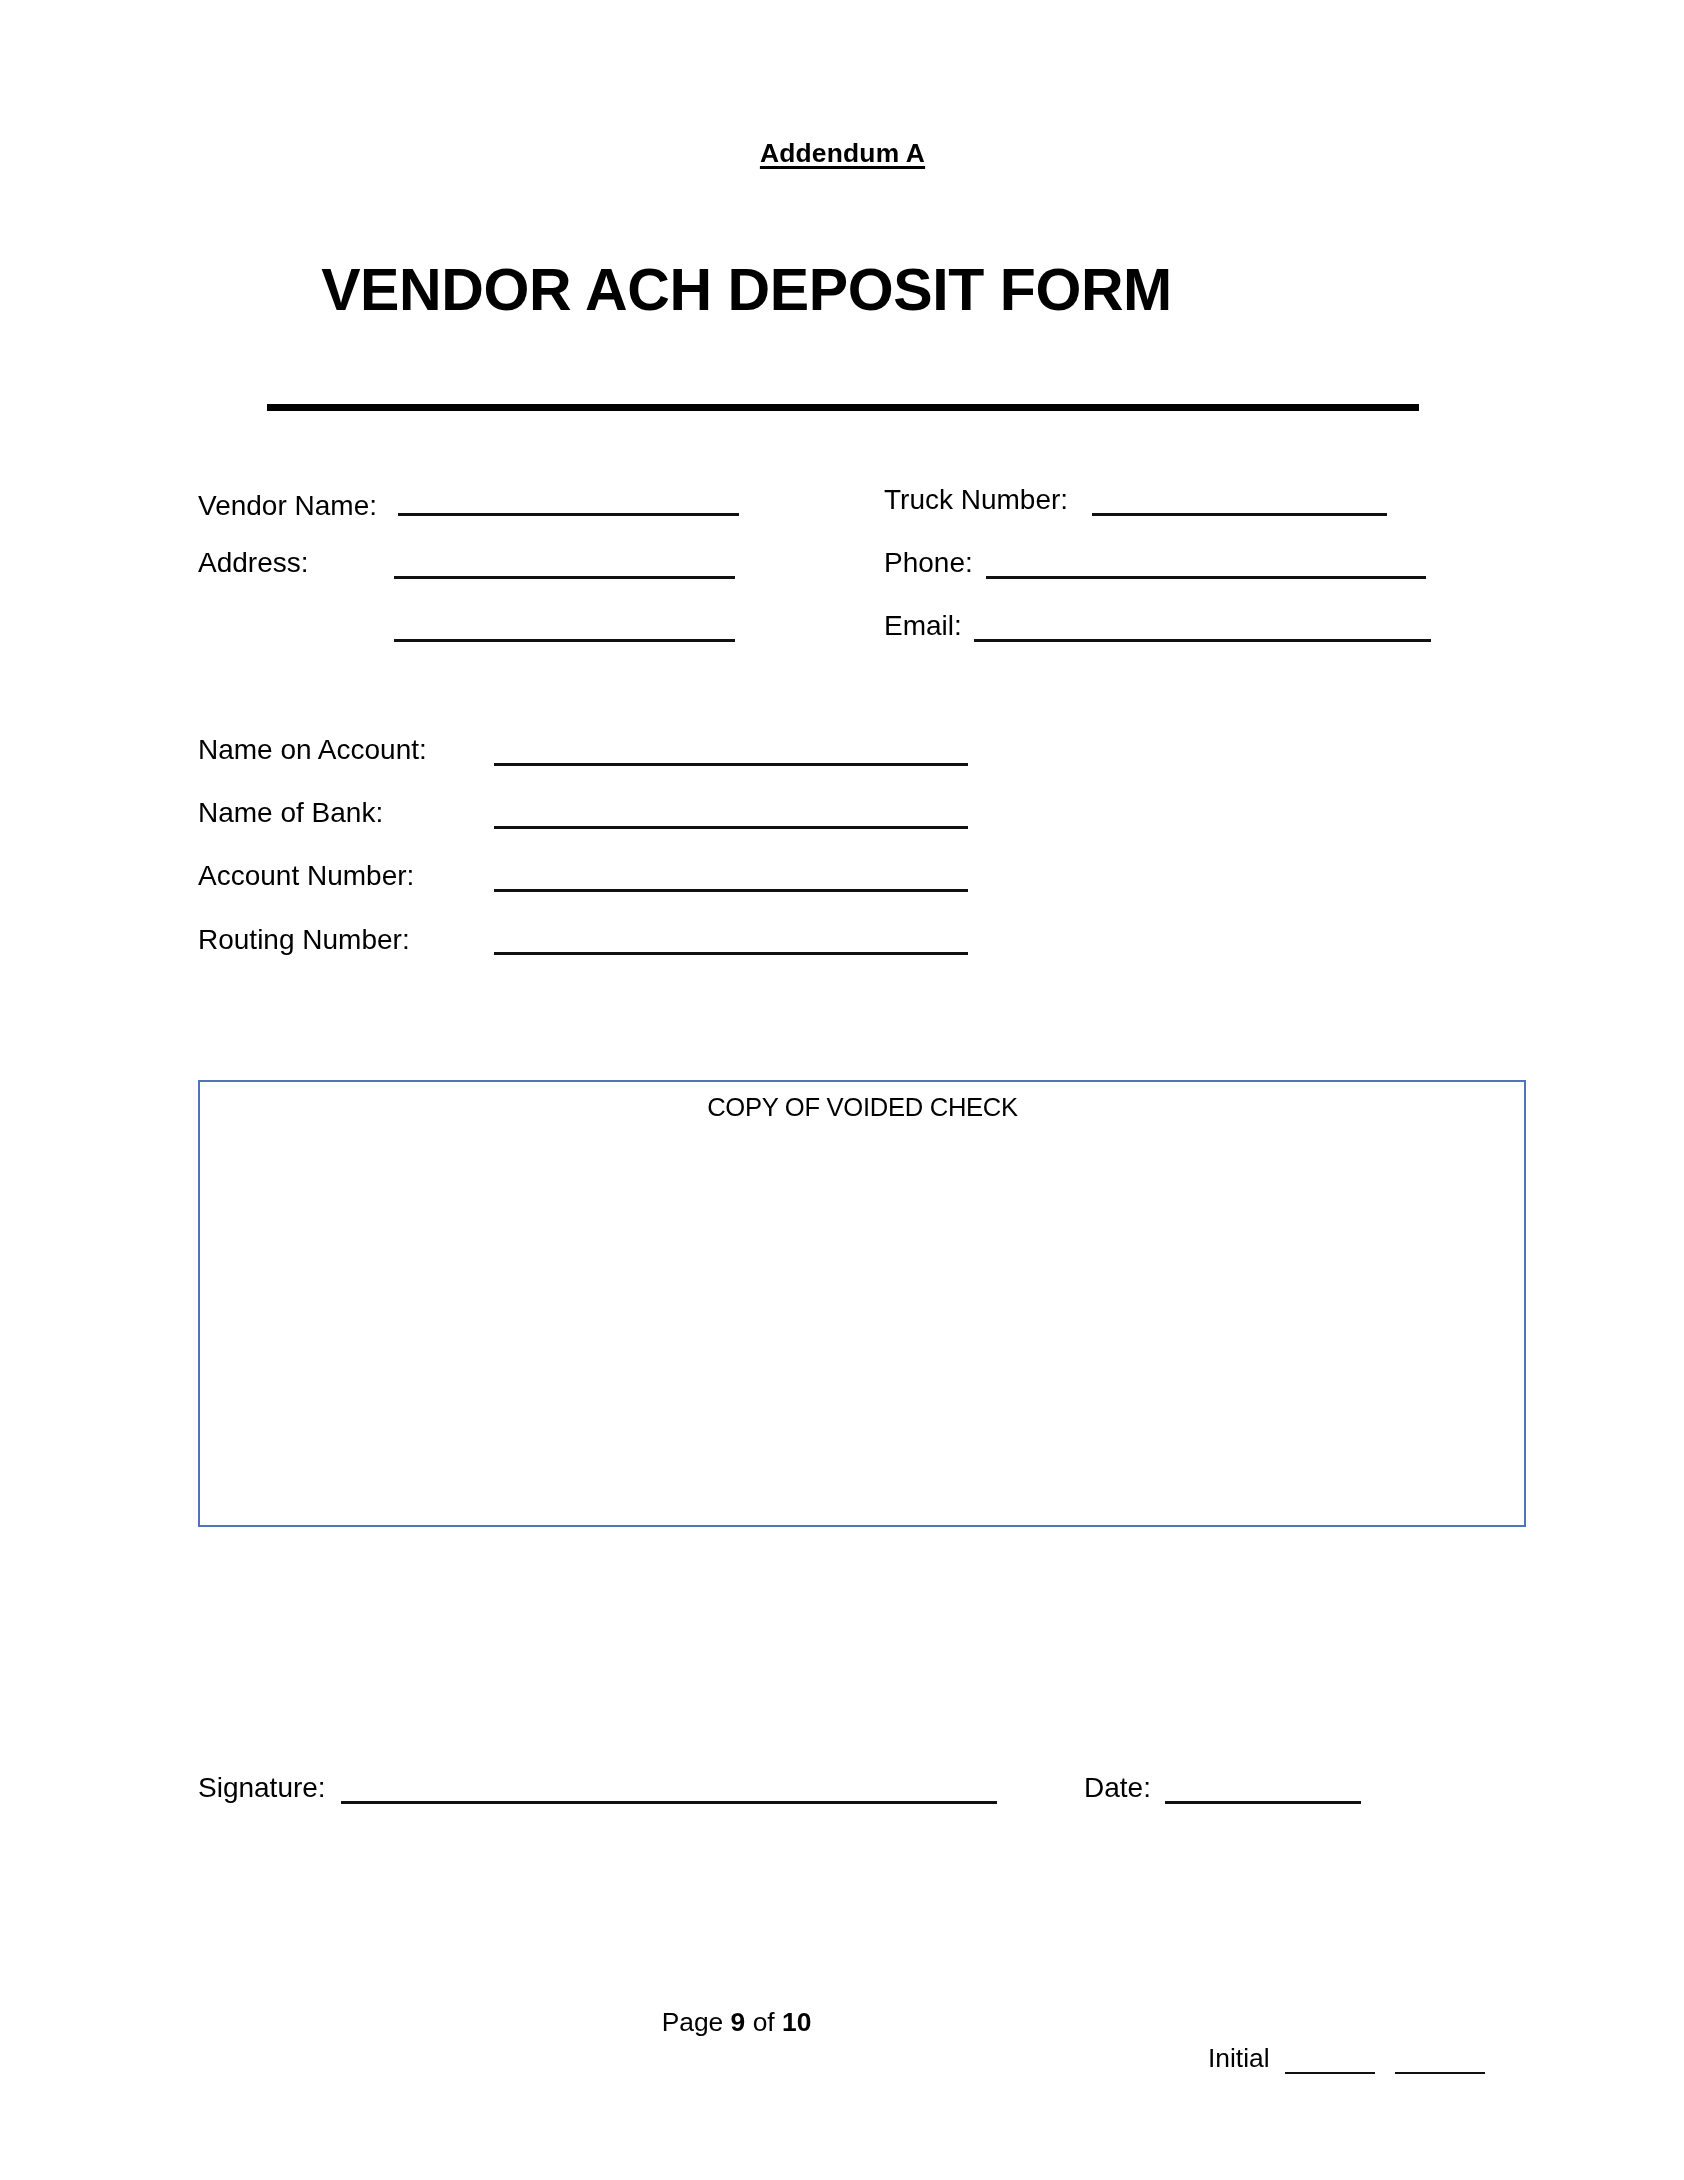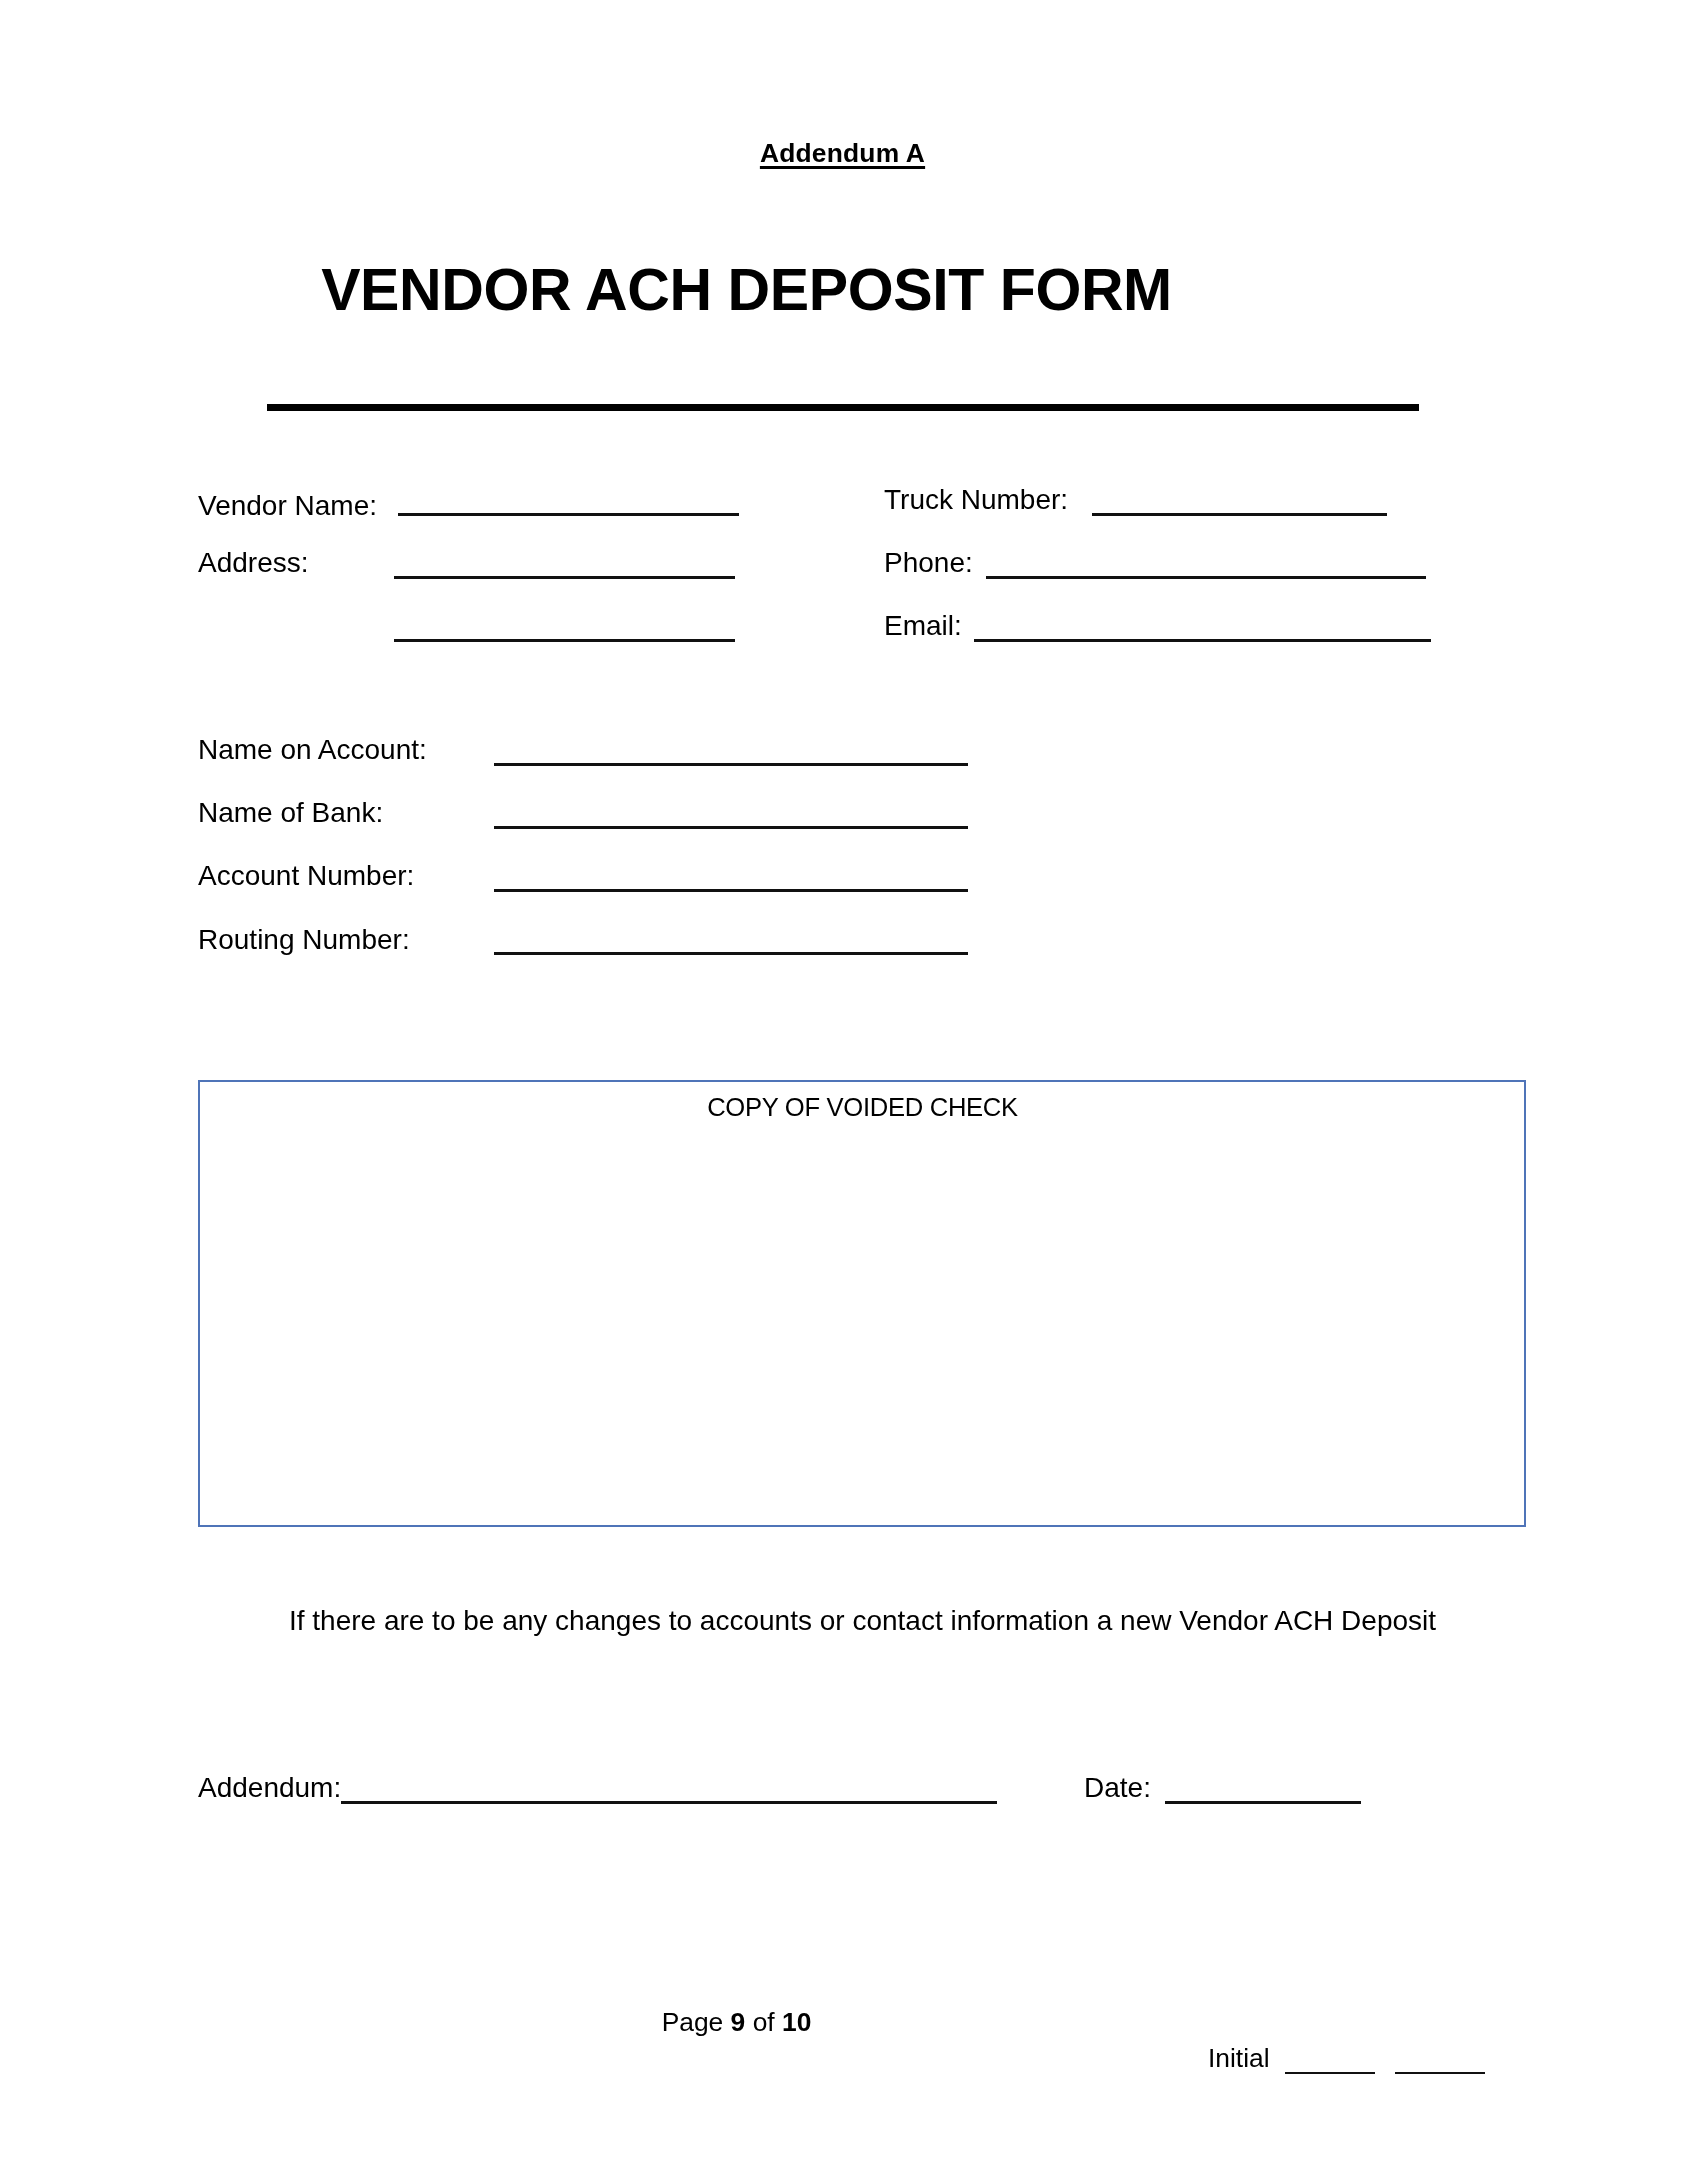--- a/index.html
+++ b/index.html
@@ -127,24 +127,23 @@
 <div class="abs label" style="left:198px; top:859px;">Account Number:</div>
 <div class="abs line" style="left:494px; top:889px; width:474px;"></div>
 
 <div class="abs label" style="left:198px; top:923px;">Routing Number:</div>
 <div class="abs line" style="left:494px; top:952px; width:474px;"></div>
 
 <div class="abs check-box"></div>
 <div class="abs check-title">COPY OF VOIDED CHECK</div>
 
 <div class="abs notice">
-  <div>If there are to be any changes to accounts or contact information a new Vendor ACH Deposit</div>
 </div>
 
-<div class="abs label" style="left:198px; top:1771px;">Addendum:</div>
+<div class="abs label" style="left:198px; top:1771px;">Signature:</div>
 <div class="abs line" style="left:341px; top:1801px; width:656px;"></div>
 
 <div class="abs label" style="left:1084px; top:1771px;">Date:</div>
 <div class="abs line" style="left:1165px; top:1801px; width:196px;"></div>
 
 <div class="abs footer-page">
   <span>Page</span>
   <b>9</b>
   <span>of</span>
   <b>10</b>

